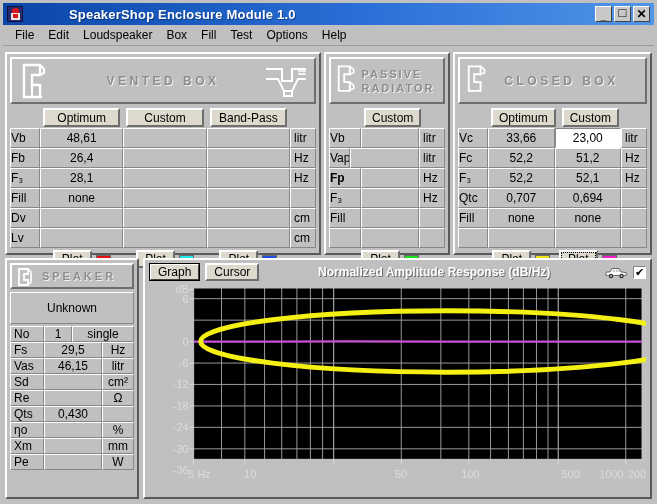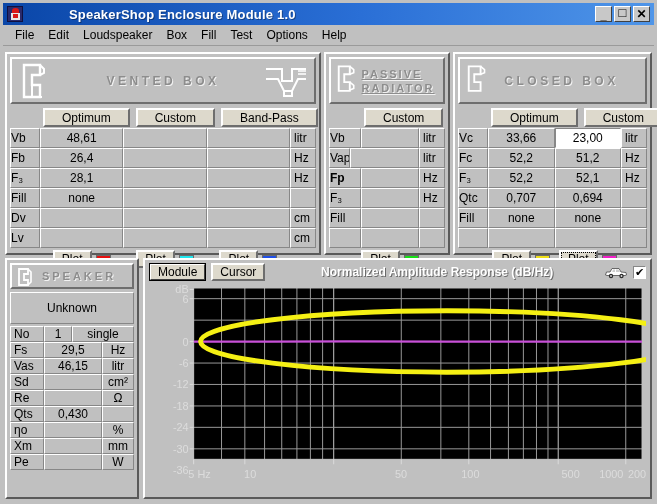--- a/index.html
+++ b/index.html
@@ -81,21 +81,21 @@
   }
   .cell.lbl{justify-content:flex-start;padding-left:0;text-align:center;}
   .cell.unit{justify-content:flex-start;padding-left:3px;}
   .cell.edit{background:#fff;border:1px solid;border-color:#878787 #fff #fff #878787;}
   .lblw{width:30px;flex:none;}
   .unitw{width:26px;flex:none;}
   .valw{flex:1;}
 
   .btn{
     background:#ddd9cc;border:2px solid;border-color:#fff #6e6e6e #6e6e6e #fff;
-    font-size:12px;color:#000;padding:1px 17px;cursor:default;box-sizing:border-box;
+    font-size:12px;color:#000;padding:1px 6px;cursor:default;box-sizing:border-box;
     font-family:"Liberation Sans",sans-serif;line-height:14px;white-space:nowrap;
   }
   .hdrbtnrow{display:flex;align-items:center;height:21px;}
   .hdrbtn{height:19px;display:flex;align-items:center;justify-content:center;}
 
   .plotrow{display:flex;align-items:center;height:22px;}
   .plotcell{flex:1;display:flex;align-items:center;justify-content:center;gap:4px;}
   .plotbtn{height:18px;display:flex;align-items:center;justify-content:center;padding:0 7px;}
   .plotbtn.focus{border:2px solid;border-color:#fff #6e6e6e #6e6e6e #fff;outline:1px dotted #000;outline-offset:-3px;}
   .swatch{width:15px;height:9px;border:1px solid #6a6a6a;box-sizing:border-box;}
@@ -281,21 +281,21 @@
       </div>
     </div>
 
     <div class="panel passive">
       <div class="phead">
         <svg class="boxicon" viewBox="0 0 38 38" style="left:3px;top:5px;width:30px;height:30px;">
           <path d="M6 3 L20 3 L20 13 L13 13 L13 23 L20 23 L20 34 L6 34 Z" fill="none" stroke="#ffffff" stroke-width="2.4"></path>
           <path d="M20 3 L25 7 L25 11 L20 13" fill="none" stroke="#ffffff" stroke-width="2"></path>
           <path d="M20 23 L25 27 L25 31 L20 33" fill="none" stroke="#ffffff" stroke-width="2"></path>
         </svg>
-        <div class="ptitle two" style="padding-left:22px;text-decoration:underline;">
+        <div class="ptitle two" style="padding-left:22px;">
           <span>PASSIVE</span><br>
           <span>RADIATOR</span>
         </div>
       </div>
       <div class="ptable">
         <div class="trow hdr">
           <div class="lblw" style="width:32px;"></div>
           <div class="valw hdrbtnrow" style="padding:0 3px;">
               <div class="btn hdrbtn" style="width:100%">Custom</div>
             </div>
@@ -467,21 +467,21 @@
         <div class="scell lbl">Pe</div>
         <div class="scell val"></div>
         <div class="scell unit">W</div>
       </div>
     </div>
 
   </div>
 
   <div class="graphpanel">
     <div class="gtop">
-      <div class="btn gbtn dark">Module</div>
+      <div class="btn gbtn dark">Graph</div>
       <div class="btn gbtn">Cursor</div>
       <div class="gtitle">Normalized Amplitude Response (dB/Hz)</div>
       <div class="gright">
         <svg class="caricon" viewBox="0 0 24 13">
           <path d="M1.5 9 L2.5 6 L6 6 L8 2.5 L15 2.5 L17 6 L22 6.5 L22.5 9 L21 9.5 L3 9.5 Z" fill="#ffffff" stroke="#4a4a4a" stroke-width="0.8"></path>
           <path d="M9 3.5 L11 3.5 L11 6 L8.2 6 Z M12 3.5 L14.5 3.5 L16 6 L12 6 Z" fill="#cfcfcf"></path>
           <circle cx="7" cy="10" r="2.2" fill="#2c2c2c"></circle>
           <circle cx="17.5" cy="10" r="2.2" fill="#2c2c2c"></circle>
           <circle cx="7" cy="10" r="0.9" fill="#dcdcdc"></circle>
           <circle cx="17.5" cy="10" r="0.9" fill="#dcdcdc"></circle>

